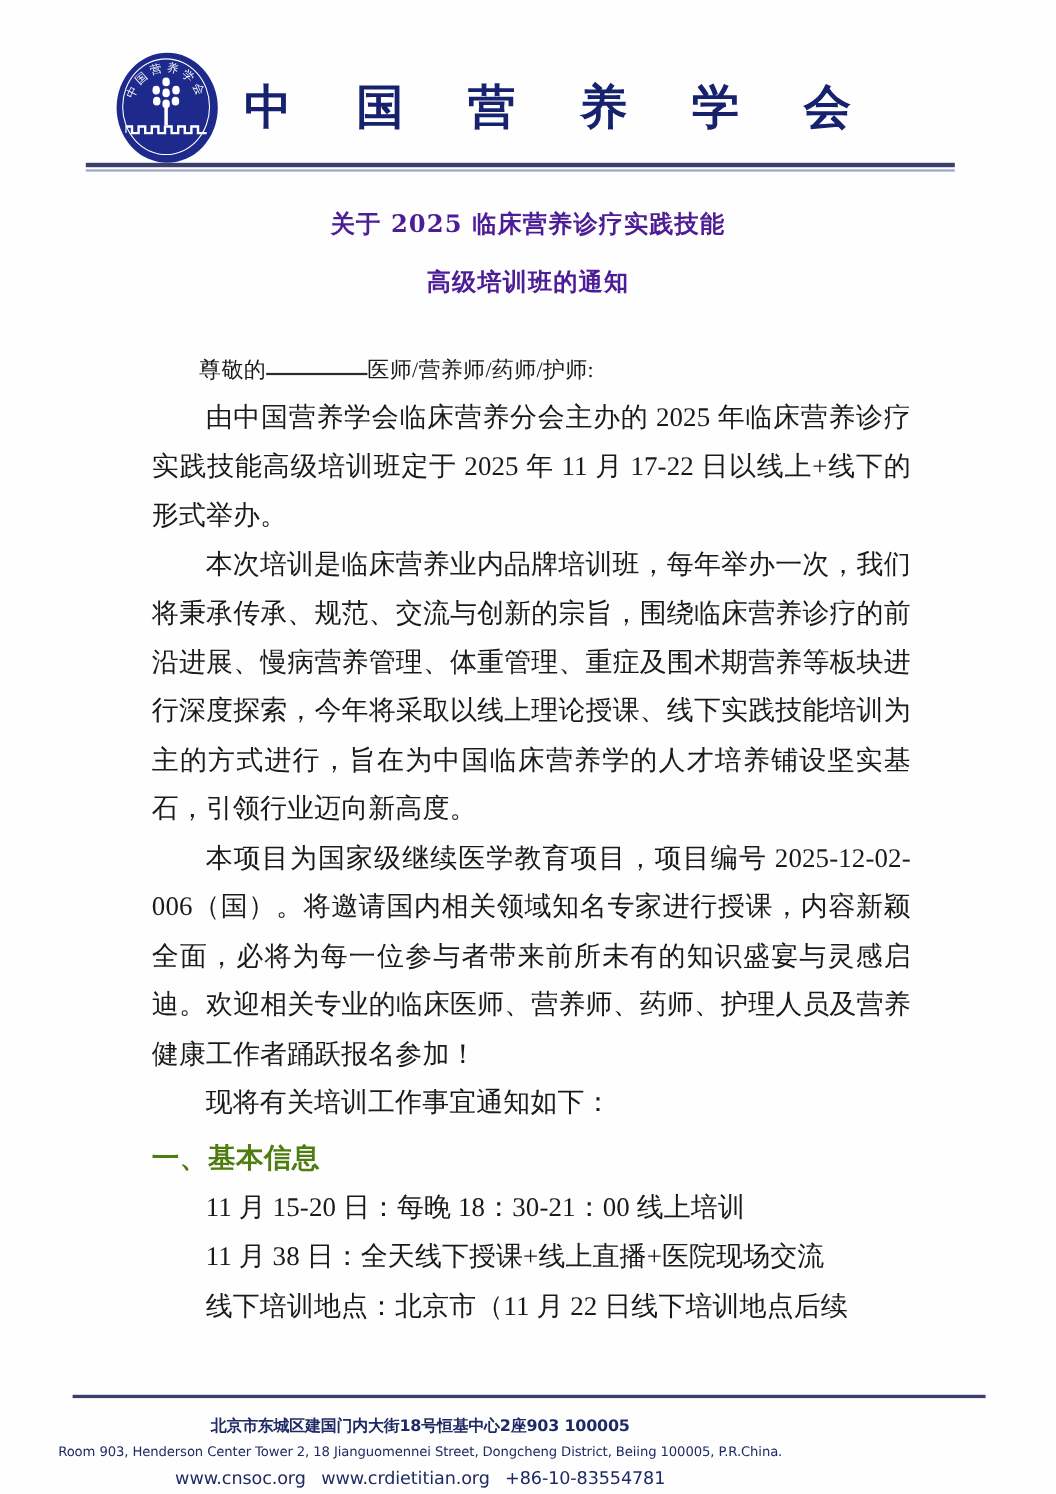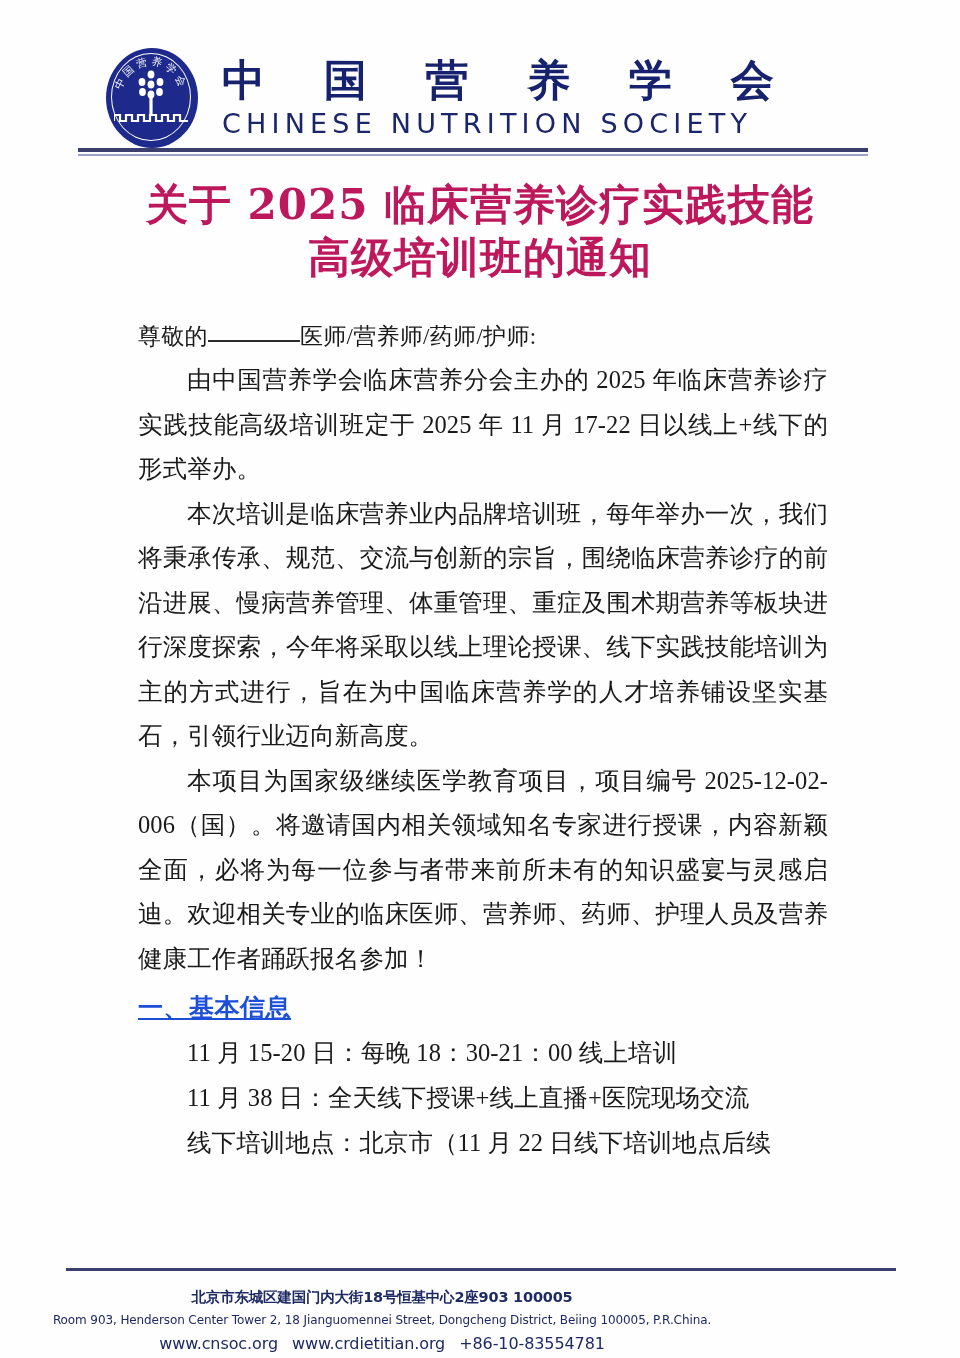--- a/index.html
+++ b/index.html
@@ -129,39 +129,40 @@
 
   
   .doc-title {
     position: absolute;
     left: 0;
     top: 178px;
     width: 960px;
     text-align: center;
     font-family: "DejaVu Serif", "Liberation Serif", serif;
     font-weight: 700;
-    color: #be185d;
-    font-size: 42px;
+    color: #4c1d95;
+    font-size: 22px;
     line-height: 53px;
     letter-spacing: 1px;
   }
   .doc-title .tline { display: block; }
 
   
   .body-area {
     position: absolute;
     left: 138px;
     top: 316px;
     width: 690px;
   }
   .salutation {
-    font-size: 23px;
+    font-size: 20px;
     line-height: 42px;
     letter-spacing: 0.3px;
     white-space: nowrap;
+    margin-left: 43px;
   }
   .blank-line {
     display: inline-block;
     width: 92px;
     border-bottom: 2.5px solid #2a2a2a;
     vertical-align: 2px;
   }
   p.para {
     margin: 0;
     font-size: 24.5px;
@@ -171,23 +172,22 @@
     text-indent: 2em;
     letter-spacing: 0.1px;
   }
 
   .sec-heading {
     margin-top: 4px;
     font-size: 25px;
     line-height: 45px;
     font-weight: 700;
     font-family: "DejaVu Sans", "Liberation Sans", sans-serif;
-    color: #1d4ed8;
+    color: #4d7c0f;
     letter-spacing: 0.5px;
-    text-decoration: underline;
   }
   .sub-line {
     font-size: 24.5px;
     line-height: 45px;
     padding-left: 2em;
     white-space: nowrap;
     letter-spacing: 0.1px;
   }
 
   
@@ -258,21 +258,20 @@
           </g>
         </svg>
         <svg class="seal-wave" viewBox="0 0 74 12">
           <path d="M0,9 L0,3 L6,3 L6,9 L12,9 L12,3 L18,3 L18,9 L24,9 L24,3 L30,3 L30,9 L36,9 L36,3 L42,3 L42,9 L48,9 L48,3 L54,3 L54,9 L60,9 L60,3 L66,3 L66,9 L74,9" fill="none" stroke="#ffffff" stroke-width="2.2"></path>
         </svg>
         <div class="seal-cns">C·N·S</div>
       </div>
 
       <div class="lh-text">
         <div class="lh-cn">中 国 营 养 学 会</div>
-        <div class="lh-en">CHINESE NUTRITION SOCIETY</div>
       </div>
 
     </div>
   </div>
 
   <div class="rule-double">
     <div class="r1"></div>
     <div class="r2"></div>
   </div>
 
@@ -283,20 +282,21 @@
 
   <div class="body-area">
 
     <div class="salutation">
       <span>尊敬的</span><span class="blank-line"></span><span>医师/营养师/药师/护师:</span>
     </div>
 
     <p class="para">由中国营养学会临床营养分会主办的 2025 年临床营养诊疗实践技能高级培训班定于 2025 年 11 月 17-22 日以线上+线下的形式举办。</p>
     <p class="para">本次培训是临床营养业内品牌培训班，每年举办一次，我们将秉承传承、规范、交流与创新的宗旨，围绕临床营养诊疗的前沿进展、慢病营养管理、体重管理、重症及围术期营养等板块进行深度探索，今年将采取以线上理论授课、线下实践技能培训为主的方式进行，旨在为中国临床营养学的人才培养铺设坚实基石，引领行业迈向新高度。</p>
     <p class="para">本项目为国家级继续医学教育项目，项目编号 2025-12-02-006（国）。将邀请国内相关领域知名专家进行授课，内容新颖全面，必将为每一位参与者带来前所未有的知识盛宴与灵感启迪。欢迎相关专业的临床医师、营养师、药师、护理人员及营养健康工作者踊跃报名参加！</p>
+    <p class="para">现将有关培训工作事宜通知如下：</p>
 
     <div class="sec-heading">一、基本信息</div>
 
     <div class="sub-line">11 月 15-20 日：每晚 18：30-21：00 线上培训</div>
     <div class="sub-line">11 月 38 日：全天线下授课+线上直播+医院现场交流</div>
     <div class="sub-line">线下培训地点：北京市（11 月 22 日线下培训地点后续</div>
 
   </div>
 
   <div class="footer-rule"></div>

